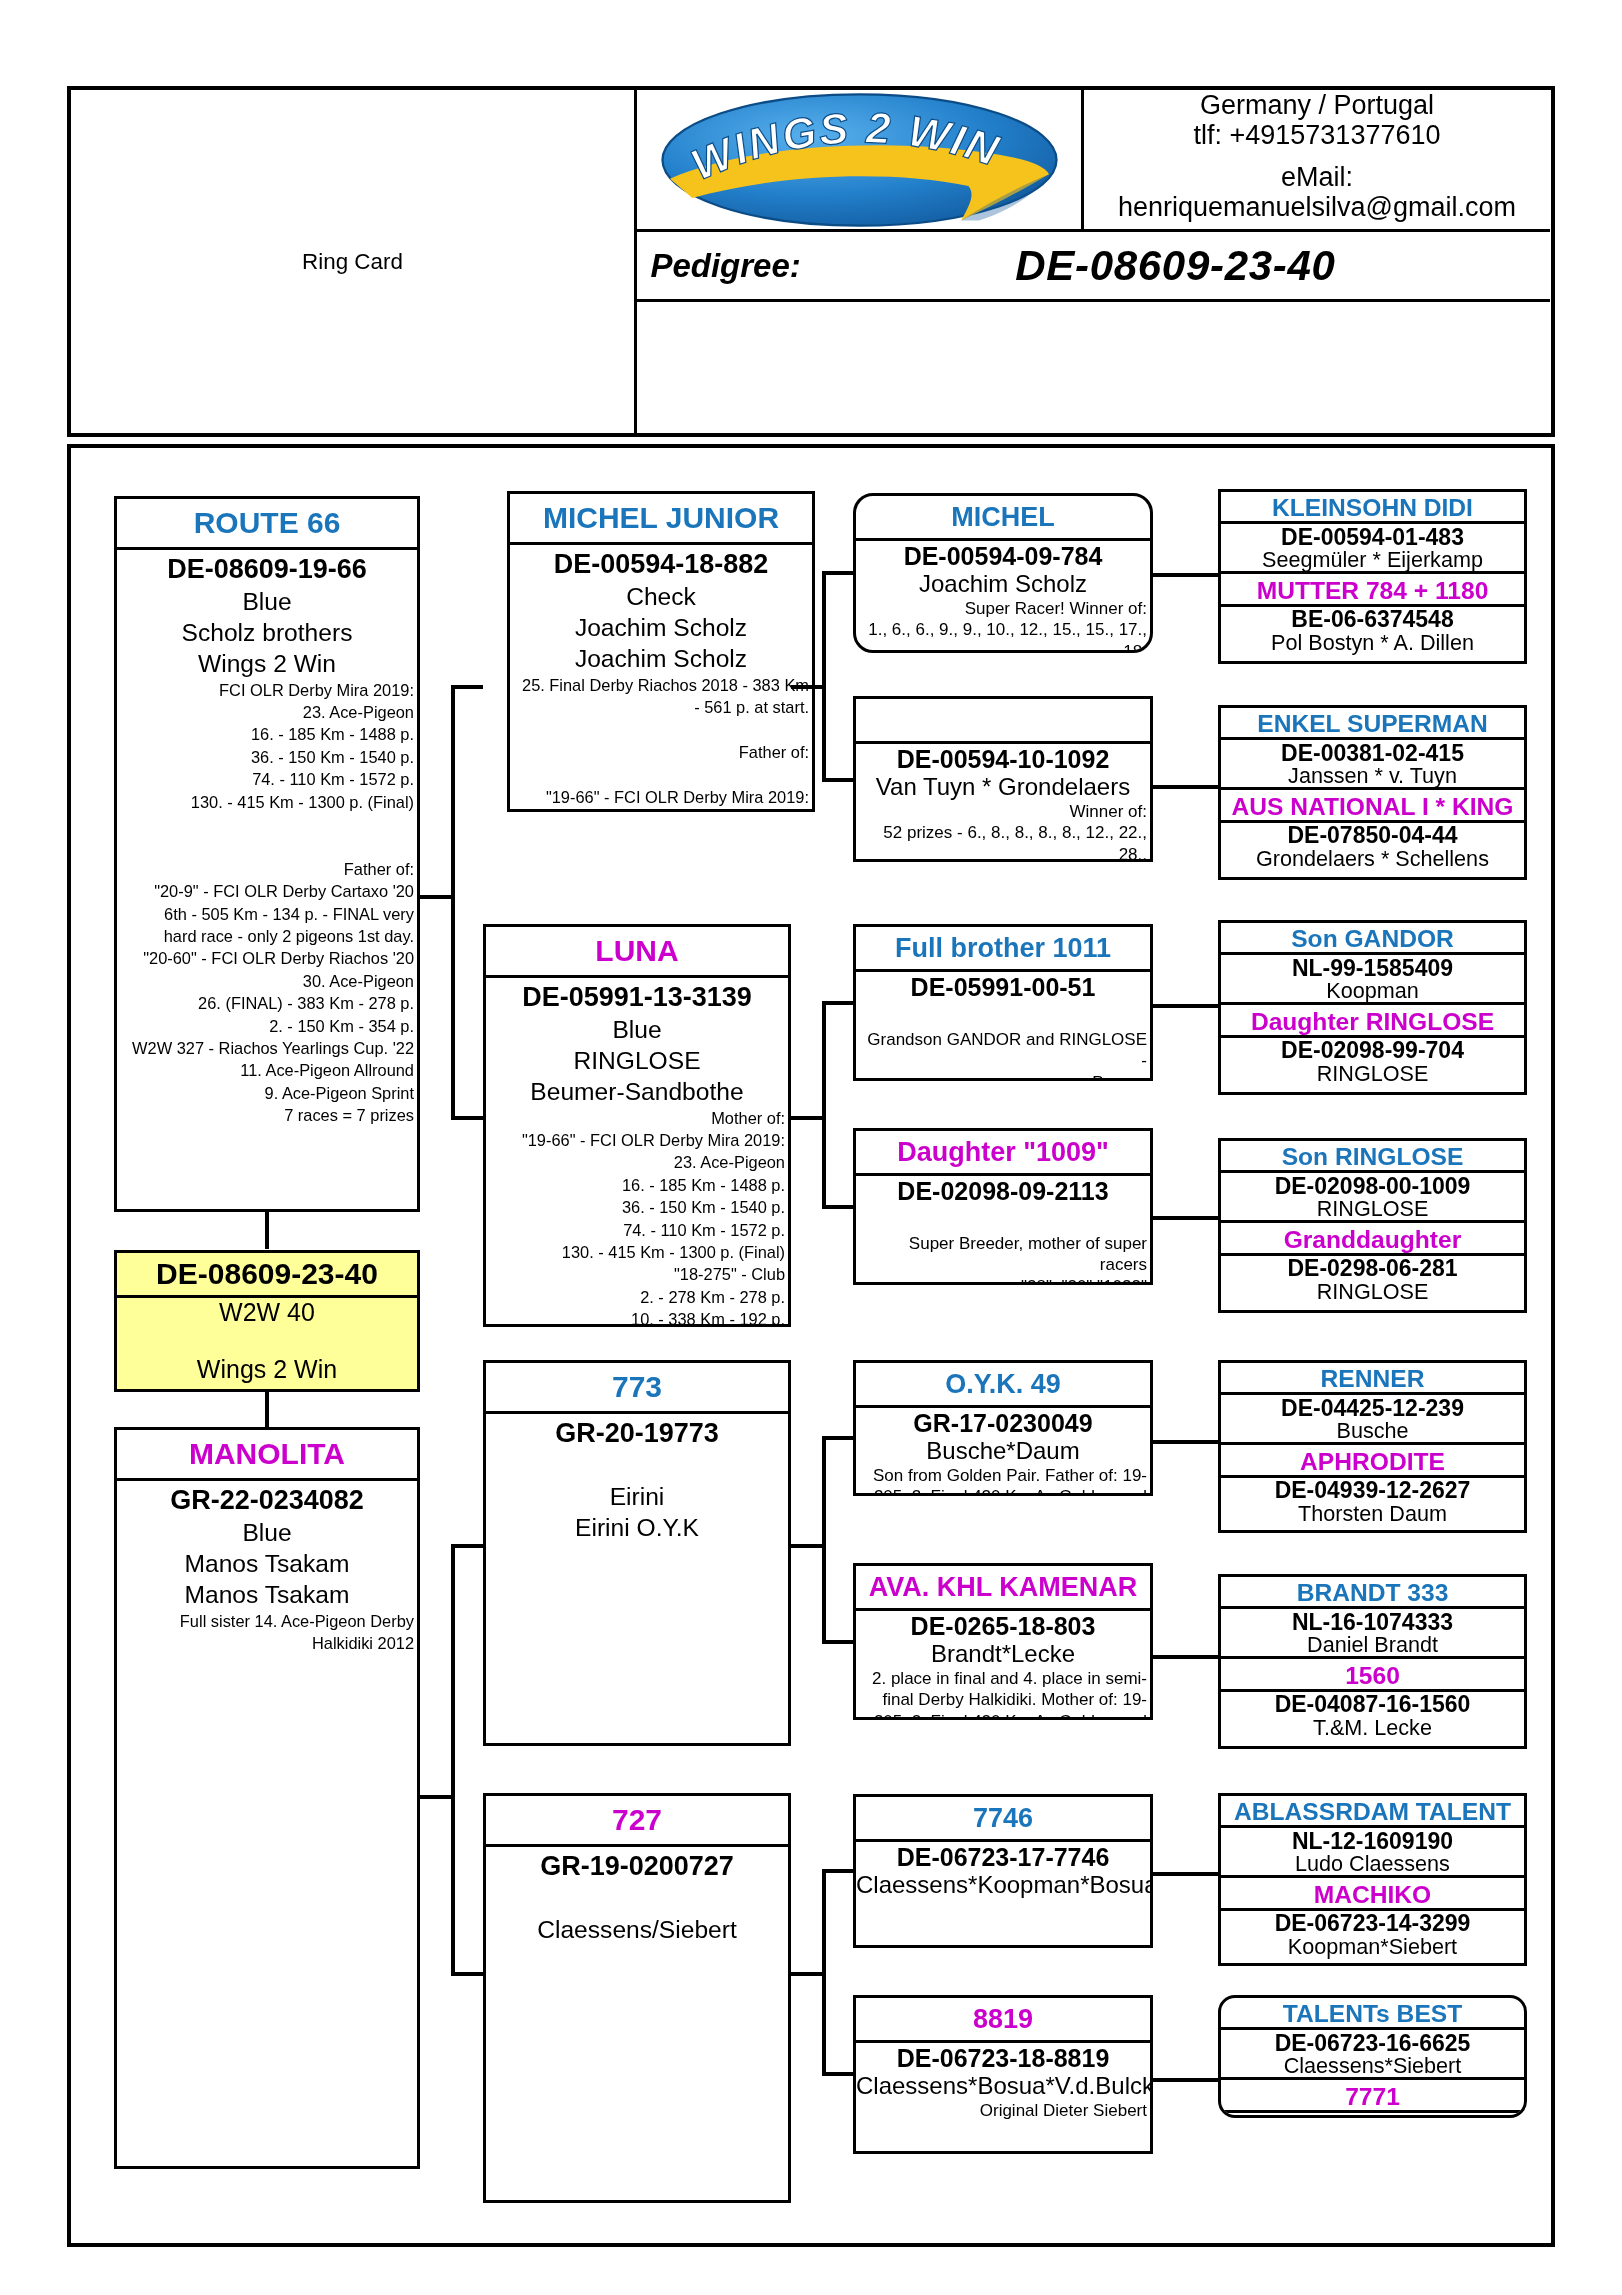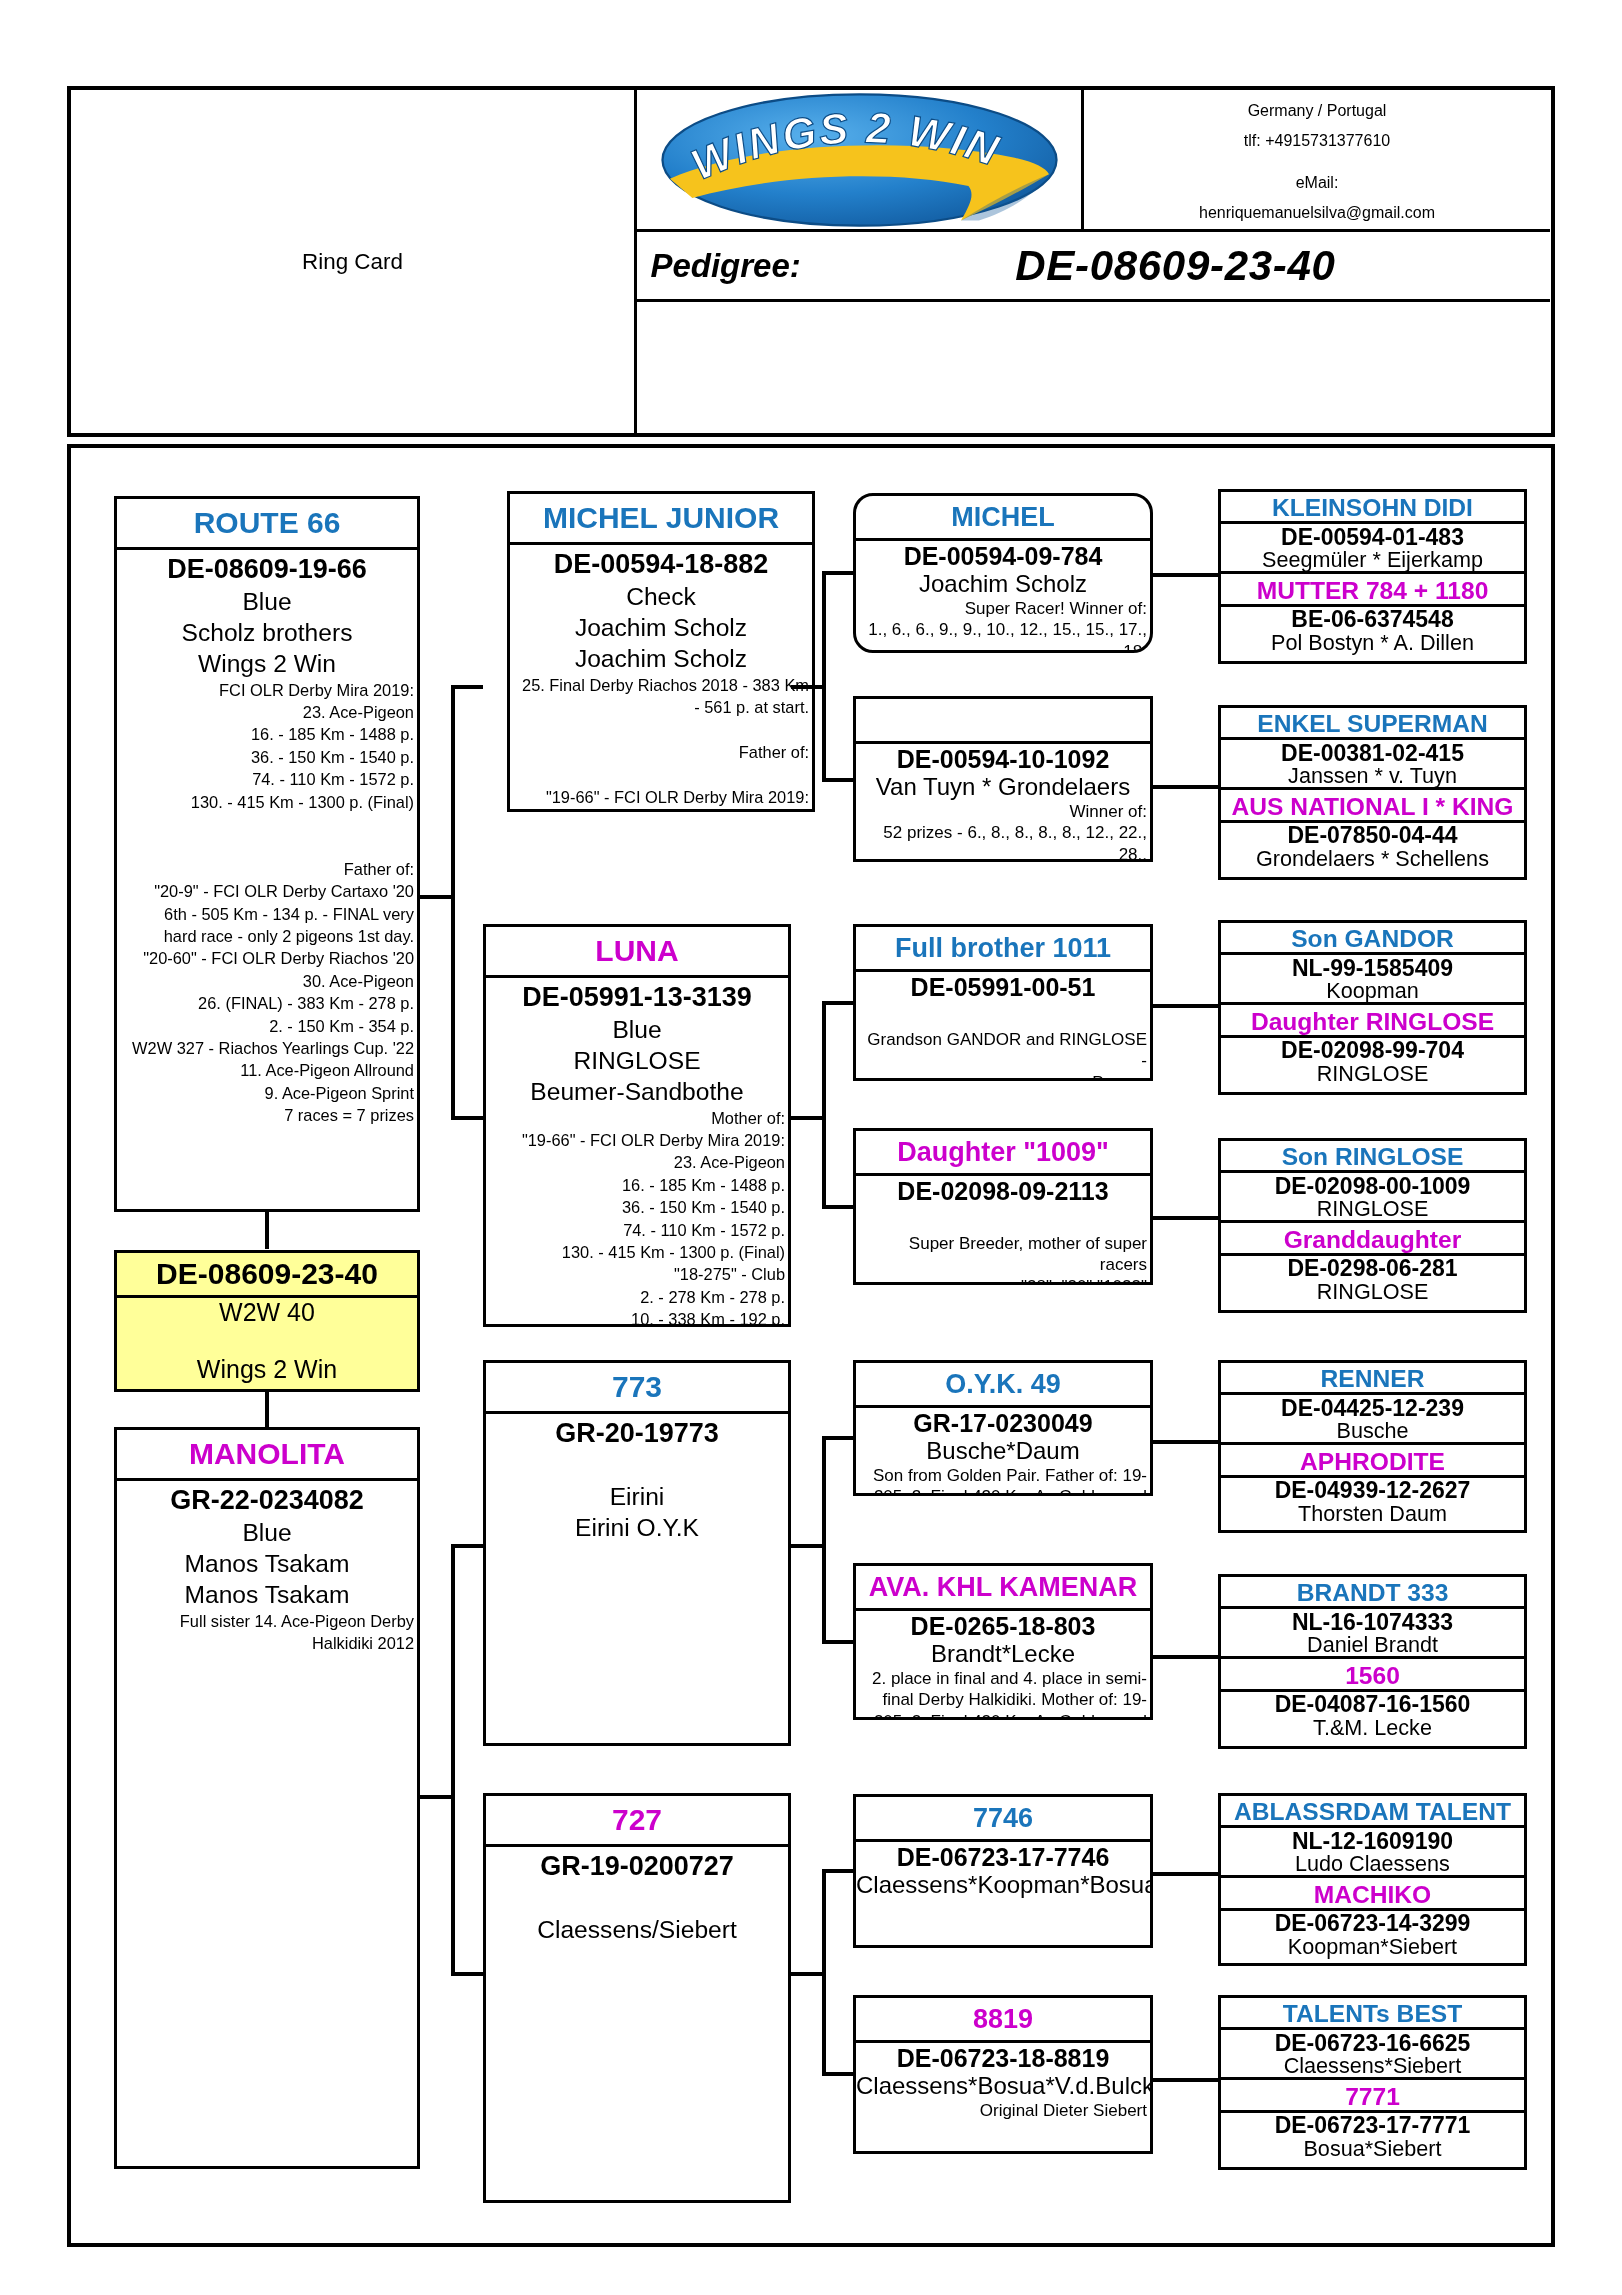--- a/index.html
+++ b/index.html
@@ -9,21 +9,21 @@
   .header-frame{position:absolute;left:67px;top:86px;width:1488px;height:351px;
                 border:4.5px solid #000;box-sizing:border-box;background:#fff;}
   .cell-ringcard{position:absolute;left:0;top:0;width:566px;height:100%;
                  border-right:3.7px solid #000;box-sizing:border-box;
                  display:flex;align-items:center;justify-content:center;font-size:22.4px;}
   .cell-logo{position:absolute;left:566px;top:0;width:444px;height:142px;
              border-bottom:3.7px solid #000;box-sizing:border-box;
              display:flex;align-items:center;justify-content:center;}
   .cell-contact{position:absolute;left:1010px;top:0;width:469px;height:142px;
                 border-left:3.7px solid #000;border-bottom:3.7px solid #000;box-sizing:border-box;
-                text-align:center;font-size:16px;line-height:30px;padding-top:6px;}
+                text-align:center;font-size:27px;line-height:30px;padding-top:0;}
   .contact-gap{height:12px;}
   .row-pedigree{position:absolute;left:566px;top:142px;width:913px;height:70px;
                 border-bottom:3.7px solid #000;box-sizing:border-box;
                 display:flex;align-items:center;}
   .pedigree-label{font-style:italic;font-weight:bold;font-size:33px;margin-left:13.4px;}
   .pedigree-ring{flex:1;text-align:center;font-style:italic;font-weight:bold;font-size:42px;letter-spacing:0.7px;}
   
   .board{position:absolute;left:67px;top:444px;width:1488px;height:1803px;
          border:4.5px solid #000;box-sizing:border-box;background:#fff;}
   .pbox{position:absolute;border:3.7px solid #000;box-sizing:border-box;background:#fff;overflow:hidden;}
@@ -344,21 +344,21 @@
         <div class="gring">NL-12-1609190</div>
         <div class="gfan">Ludo Claessens</div>
       </div>
       <div class="gname gsecond t-mag">MACHIKO</div>
       <div class="ginfo">
         <div class="gring">DE-06723-14-3299</div>
         <div class="gfan">Koopman*Siebert</div>
       </div>
     </div>
 
-    <div class="gbox" style="left:1147px;top:1547px;height:175px;">
+    <div class="gbox" style="left:1147px;top:1547px;height:123px;border-radius:17px;">
       <div class="gname t-blue">TALENTs BEST</div>
       <div class="ginfo">
         <div class="gring">DE-06723-16-6625</div>
         <div class="gfan">Claessens*Siebert</div>
       </div>
       <div class="gname gsecond t-mag">7771</div>
       <div class="ginfo">
         <div class="gring">DE-06723-17-7771</div>
         <div class="gfan">Bosua*Siebert</div>
       </div>

